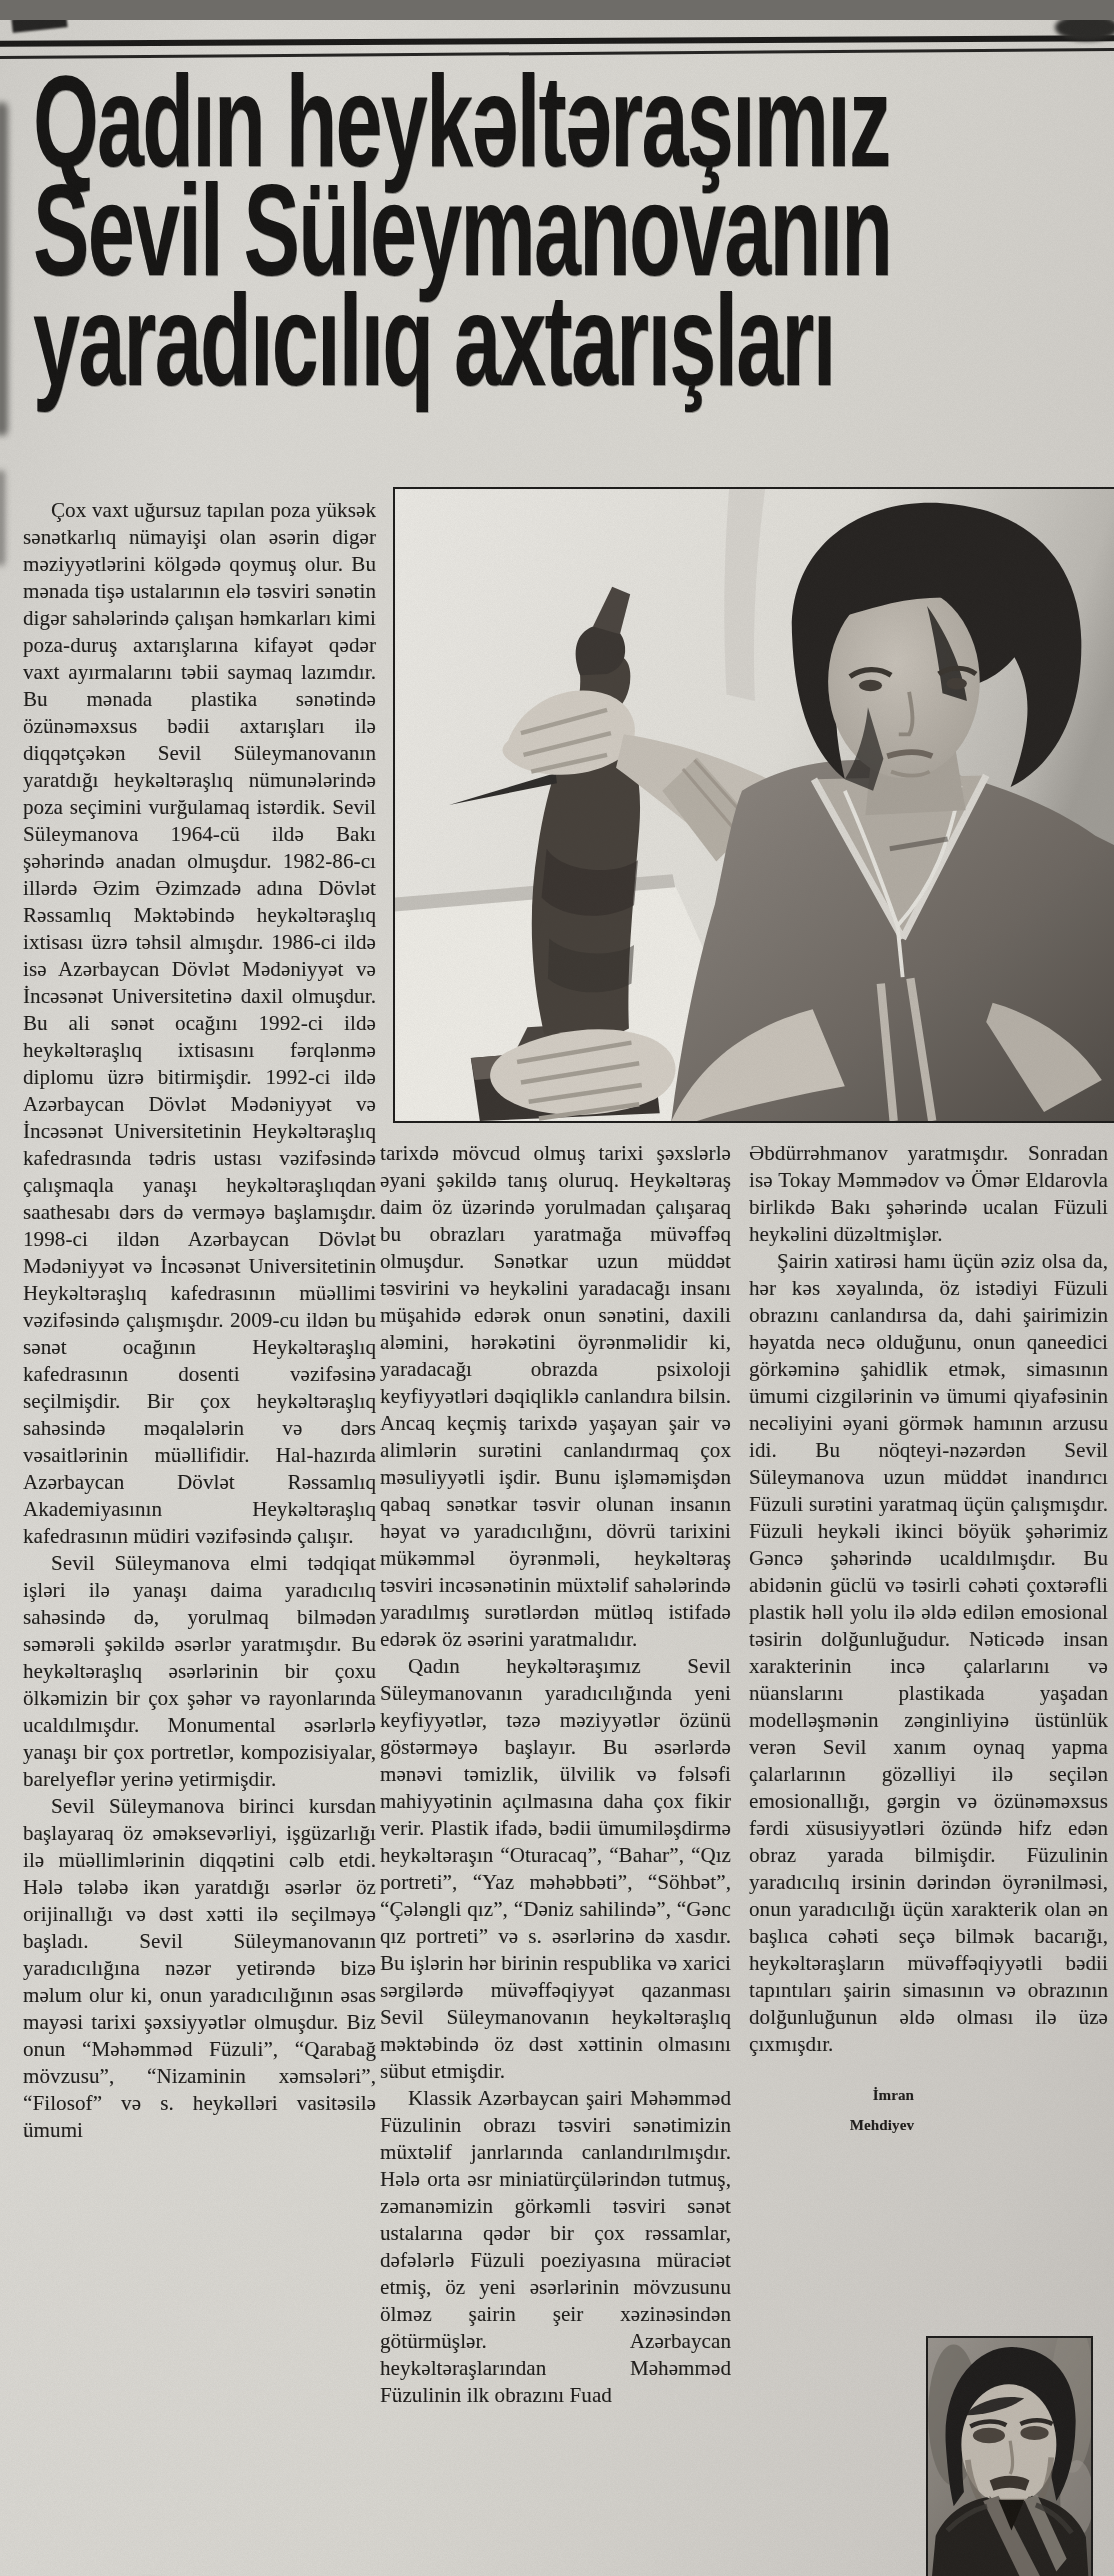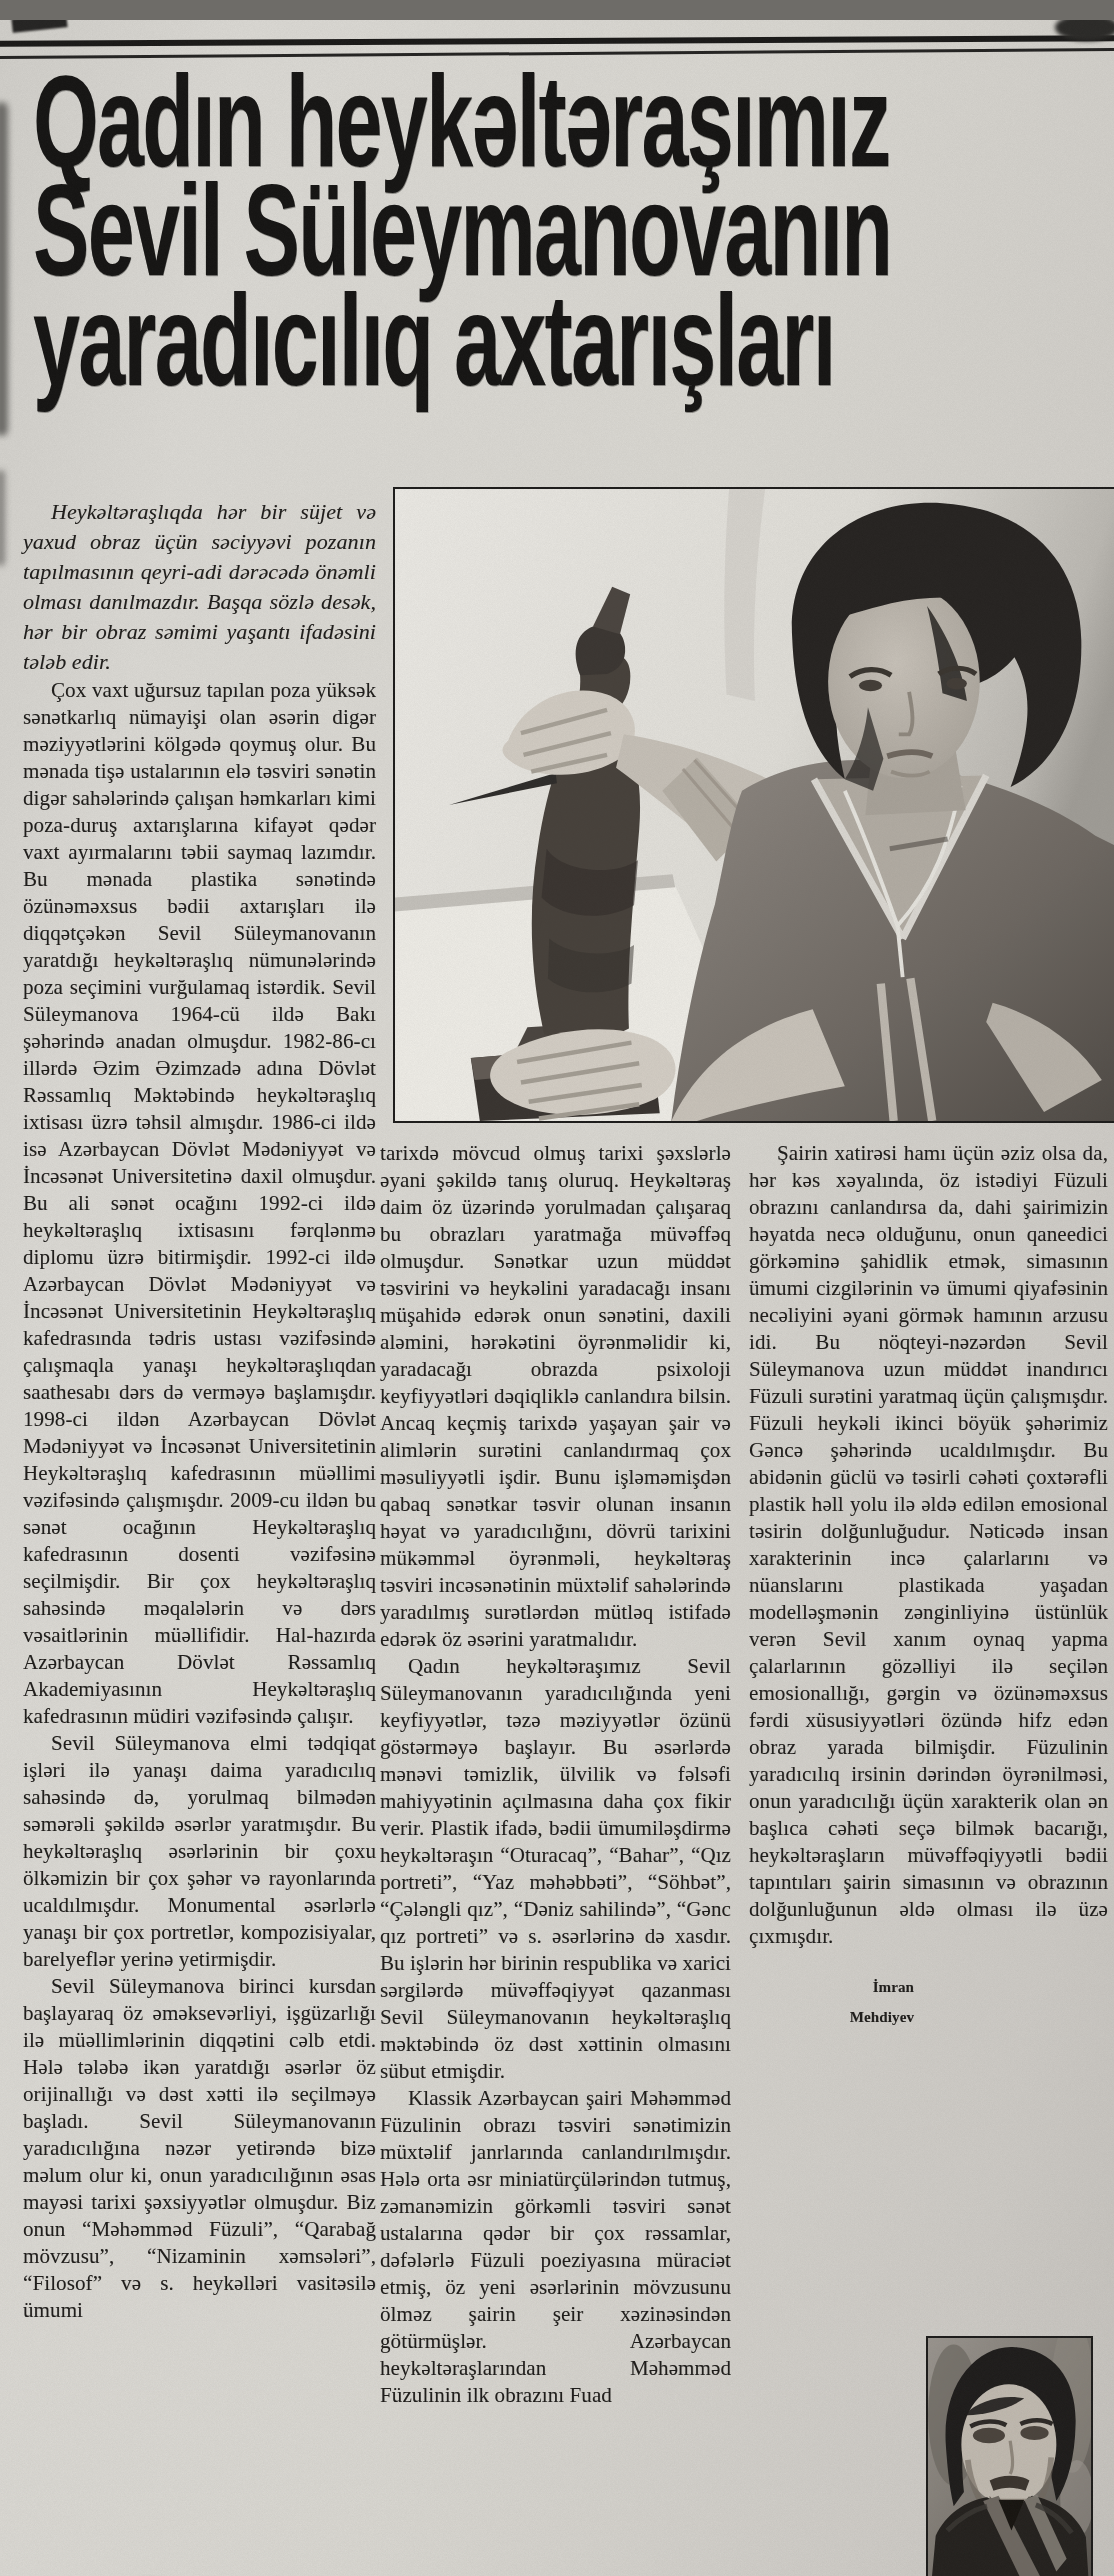--- a/index.html
+++ b/index.html
@@ -136,33 +136,33 @@
       <ellipse cx="740" cy="306" rx="18" ry="9" fill="#423c36"></ellipse>
       <path d="M846 288 C 864 276 888 276 904 288" stroke="#39342e" stroke-width="8" fill="none"></path>
       <ellipse cx="874" cy="303" rx="16" ry="9" fill="#423c36"></ellipse>
       <path d="M800 316 C 806 348 808 368 800 382 L 784 382" stroke="#8e877d" stroke-width="6" fill="none"></path>
       <path d="M766 416 C 792 408 818 408 836 416" stroke="#6e665d" stroke-width="9" fill="none"></path>
       <path d="M772 440 C 794 448 816 448 832 440" stroke="#958e84" stroke-width="6" fill="none"></path>
     </svg>
   </div>
 
   <div class="col col1">
-    <p class="lead">Heykəltəraşlıqda hər bir süjet və yaxud obraz üçün səciyyəvi pozanın tapılmasının qeyri-adi dərəcədə önəmli olması danılmazdır. Başqa sözlə desək, hər bir obraz səmimi yaşantı ifadəsini tələb edir.</p>
     <p>Çox vaxt uğursuz tapılan poza yüksək sənətkarlıq nümayişi olan əsərin digər məziyyətlərini kölgədə qoymuş olur. Bu mənada tişə ustalarının elə təsviri sənətin digər sahələrində çalışan həmkarları kimi poza-duruş axtarışlarına kifayət qədər vaxt ayırmalarını təbii saymaq lazımdır. Bu mənada plastika sənətində özünəməxsus bədii axtarışları ilə diqqətçəkən Sevil Süleymanovanın yaratdığı heykəltəraşlıq nümunələrində poza seçimini vurğulamaq istərdik. Sevil Süleymanova 1964-cü ildə Bakı şəhərində anadan olmuşdur. 1982-86-cı illərdə Əzim Əzimzadə adına Dövlət Rəssamlıq Məktəbində heykəltəraşlıq ixtisası üzrə təhsil almışdır. 1986-ci ildə isə Azərbaycan Dövlət Mədəniyyət və İncəsənət Universitetinə daxil olmuşdur. Bu ali sənət ocağını 1992-ci ildə heykəltəraşlıq ixtisasını fərqlənmə diplomu üzrə bitirmişdir. 1992-ci ildə Azərbaycan Dövlət Mədəniyyət və İncəsənət Universitetinin Heykəltəraşlıq kafedrasında tədris ustası vəzifəsində çalışmaqla yanaşı heykəltəraşlıqdan saathesabı dərs də verməyə başlamışdır. 1998-ci ildən Azərbaycan Dövlət Mədəniyyət və İncəsənət Universitetinin Heykəltəraşlıq kafedrasının müəllimi vəzifəsində çalışmışdır. 2009-cu ildən bu sənət ocağının Heykəltəraşlıq kafedrasının dosenti vəzifəsinə seçilmişdir. Bir çox heykəltəraşlıq sahəsində məqalələrin və dərs vəsaitlərinin müəllifidir. Hal-hazırda Azərbaycan Dövlət Rəssamlıq Akademiyasının Heykəltəraşlıq kafedrasının müdiri vəzifəsində çalışır.</p>
     <p>Sevil Süleymanova elmi tədqiqat işləri ilə yanaşı daima yaradıcılıq sahəsində də, yorulmaq bilmədən səmərəli şəkildə əsərlər yaratmışdır. Bu heykəltəraşlıq əsərlərinin bir çoxu ölkəmizin bir çox şəhər və rayonlarında ucaldılmışdır. Monumental əsərlərlə yanaşı bir çox portretlər, kompozisiyalar, barelyeflər yerinə yetirmişdir.</p>
     <p>Sevil Süleymanova birinci kursdan başlayaraq öz əməksevərliyi, işgüzarlığı ilə müəllimlərinin diqqətini cəlb etdi. Hələ tələbə ikən yaratdığı əsərlər öz orijinallığı və dəst xətti ilə seçilməyə başladı. Sevil Süleymanovanın yaradıcılığına nəzər yetirəndə bizə məlum olur ki, onun yaradıcılığının əsas mayəsi tarixi şəxsiyyətlər olmuşdur. Biz onun “Məhəmməd Füzuli”, “Qarabağ mövzusu”, “Nizaminin xəmsələri”, “Filosof” və s. heykəlləri vasitəsilə ümumi</p>
   </div>
 
   <div class="col col2">
     <p class="cont">tarixdə mövcud olmuş tarixi şəxslərlə əyani şəkildə tanış oluruq. Heykəltəraş daim öz üzərində yorulmadan çalışaraq bu obrazları yaratmağa müvəffəq olmuşdur. Sənətkar uzun müddət təsvirini və heykəlini yaradacağı insanı müşahidə edərək onun sənətini, daxili aləmini, hərəkətini öyrənməlidir ki, yaradacağı obrazda psixoloji keyfiyyətləri dəqiqliklə canlandıra bilsin. Ancaq keçmiş tarixdə yaşayan şair və alimlərin surətini canlandırmaq çox məsuliyyətli işdir. Bunu işləməmişdən qabaq sənətkar təsvir olunan insanın həyat və yaradıcılığını, dövrü tarixini mükəmməl öyrənməli, heykəltəraş təsviri incəsənətinin müxtəlif sahələrində yaradılmış surətlərdən mütləq istifadə edərək öz əsərini yaratmalıdır.</p>
     <p>Qadın heykəltəraşımız Sevil Süleymanovanın yaradıcılığında yeni keyfiyyətlər, təzə məziyyətlər özünü göstərməyə başlayır. Bu əsərlərdə mənəvi təmizlik, ülvilik və fəlsəfi mahiyyətinin açılmasına daha çox fikir verir. Plastik ifadə, bədii ümumiləşdirmə heykəltəraşın “Oturacaq”, “Bahar”, “Qız portreti”, “Yaz məhəbbəti”, “Söhbət”, “Çələngli qız”, “Dəniz sahilində”, “Gənc qız portreti” və s. əsərlərinə də xasdır. Bu işlərin hər birinin respublika və xarici sərgilərdə müvəffəqiyyət qazanması Sevil Süleymanovanın heykəltəraşlıq məktəbində öz dəst xəttinin olmasını sübut etmişdir.</p>
     <p>Klassik Azərbaycan şairi Məhəmməd Füzulinin obrazı təsviri sənətimizin müxtəlif janrlarında canlandırılmışdır. Hələ orta əsr miniatürçülərindən tutmuş, zəmanəmizin görkəmli təsviri sənət ustalarına qədər bir çox rəssamlar, dəfələrlə Füzuli poeziyasına müraciət etmiş, öz yeni əsərlərinin mövzusunu ölməz şairin şeir xəzinəsindən götürmüşlər. Azərbaycan heykəltəraşlarından Məhəmməd Füzulinin ilk obrazını Fuad</p>
   </div>
 
   <div class="col col3">
+    <p class="cont">Əbdürrəhmanov yaratmışdır. Sonradan isə Tokay Məmmədov və Ömər Eldarovla birlikdə Bakı şəhərində ucalan Füzuli heykəlini düzəltmişlər.</p>
     <p>Şairin xatirəsi hamı üçün əziz olsa da, hər kəs xəyalında, öz istədiyi Füzuli obrazını canlandırsa da, dahi şairimizin həyatda necə olduğunu, onun qaneedici görkəminə şahidlik etmək, simasının ümumi cizgilərinin və ümumi qiyafəsinin necəliyini əyani görmək hamının arzusu idi. Bu nöqteyi-nəzərdən Sevil Süleymanova uzun müddət inandırıcı Füzuli surətini yaratmaq üçün çalışmışdır. Füzuli heykəli ikinci böyük şəhərimiz Gəncə şəhərində ucaldılmışdır. Bu abidənin güclü və təsirli cəhəti çoxtərəfli plastik həll yolu ilə əldə edilən emosional təsirin dolğunluğudur. Nəticədə insan xarakterinin incə çalarlarını və nüanslarını plastikada yaşadan modelləşmənin zənginliyinə üstünlük verən Sevil xanım oynaq yapma çalarlarının gözəlliyi ilə seçilən emosionallığı, gərgin və özünəməxsus fərdi xüsusiyyətləri özündə hifz edən obraz yarada bilmişdir. Füzulinin yaradıcılıq irsinin dərindən öyrənilməsi, onun yaradıcılığı üçün xarakterik olan ən başlıca cəhəti seçə bilmək bacarığı, heykəltəraşların müvəffəqiyyətli bədii tapıntıları şairin simasının və obrazının dolğunluğunun əldə olması ilə üzə çıxmışdır.</p>
     <div class="byline">
       <div>İmran</div>
       <div>Mehdiyev</div>
     </div>
   </div>
 
   <div class="photo-frame photo-portrait">
     <svg viewBox="0 0 254 374" preserveAspectRatio="none">
       <defs>

